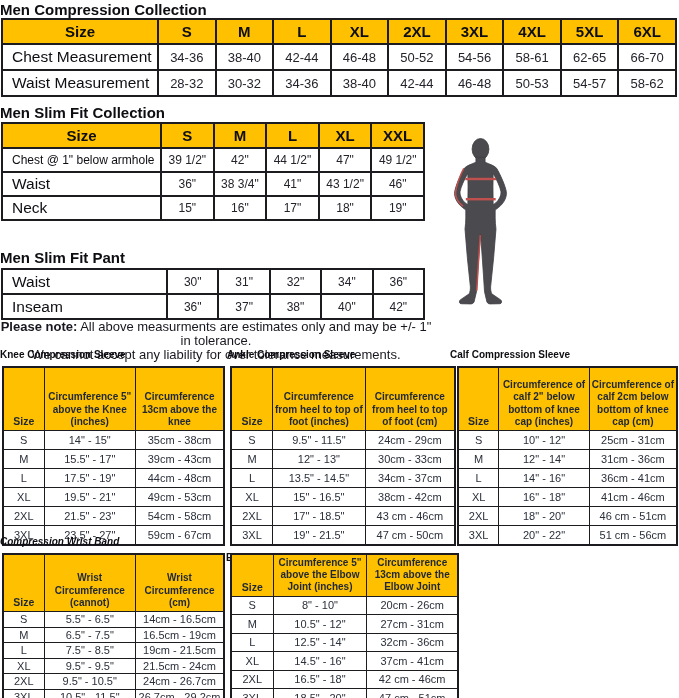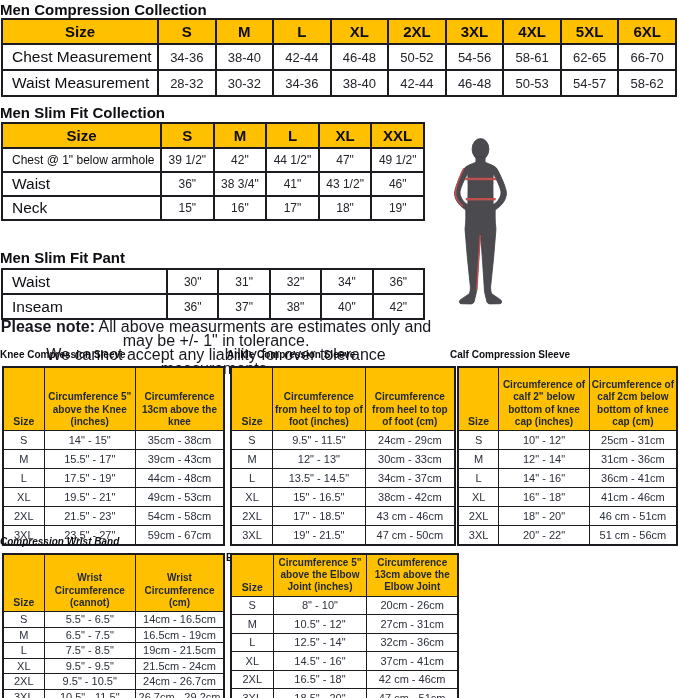--- a/index.html
+++ b/index.html
@@ -37,21 +37,21 @@
   .smalltbl th:first-child{font-size:10.5px;width:17%;}
   .smalltbl th:nth-child(2){width:40%;}
   .smalltbl td{text-align:center;font-size:11px;color:#2a2f3a;}
   #t-knee th,#t-ankle th,#t-calf th{height:58px;}
   #t-knee td,#t-ankle td,#t-calf td{height:16px;}
   #t-wrist th{height:52px;}
   #t-wrist td{height:12.5px;}
   #t-elbow th{height:36px;}
   #t-elbow td{height:15.5px;}
 
-  #note{text-align:center;font-size:16px;line-height:14px;color:#17171f;}
+  #note{text-align:center;font-size:13px;line-height:14px;color:#17171f;}
   #figure svg{display:block;}
 </style>
 </head>
 <body>
 
 <div class="abs ttl big" style="left:0;top:1px;width:570px;">Men Compression Collection</div>
 <table id="t-comp" class="abs bigtbl" style="left:1px;top:18px;">
     <thead>
       <tr>
         <th>Size</th>

